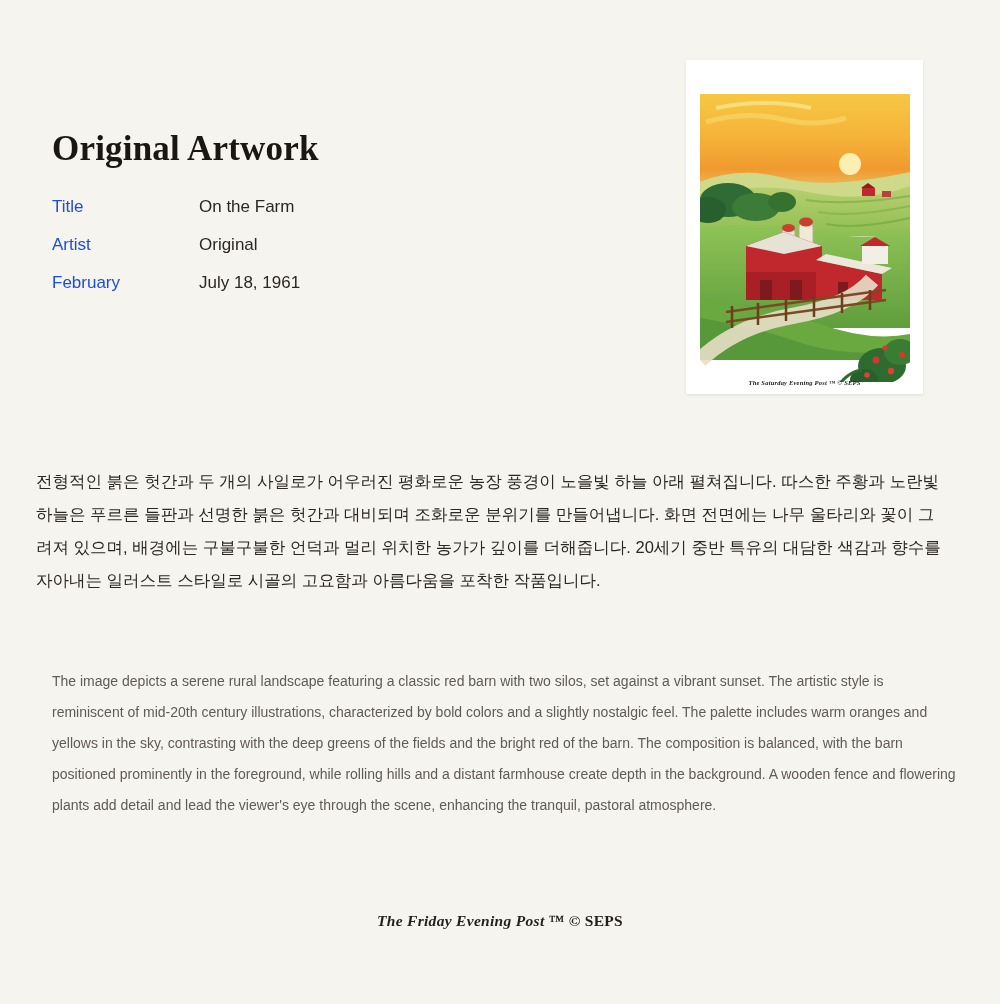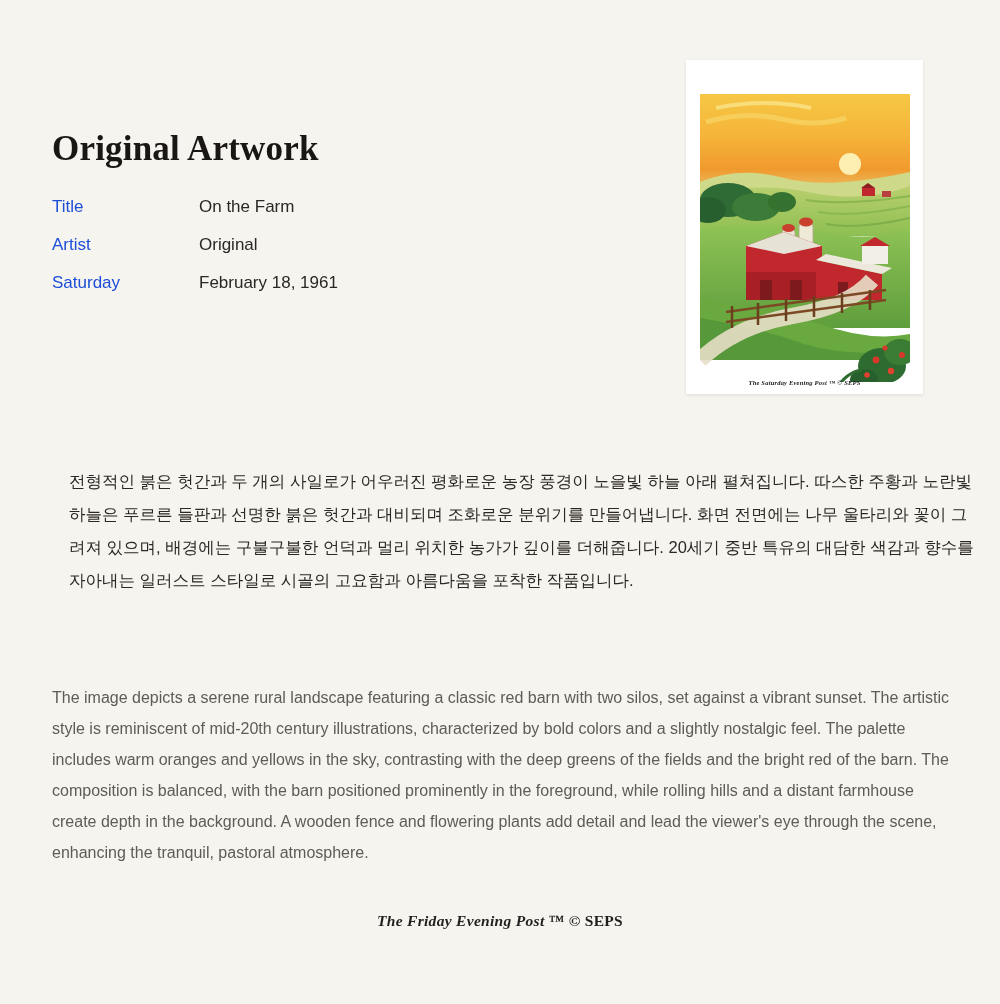--- a/index.html
+++ b/index.html
@@ -84,34 +84,34 @@
     font-style: italic;
     font-weight: 700;
     font-size: 6.5px;
     color: #1a1a1a;
     letter-spacing: 0.2px;
   }
 
   
   .desc-ko {
     position: absolute;
-    left: 69px;
+    left: 36px;
     top: 455px;
     width: 905px;
     font-size: 16.5px;
     line-height: 33px;
     color: #2b2724;
     margin-top: 10px;
   }
   .desc-en {
     position: absolute;
     left: 52px;
-    top: 666px;
+    top: 652px;
     width: 905px;
-    font-size: 16px;
+    font-size: 14px;
     line-height: 31px;
     color: #5f5b57;
   }
 
   
   .footer {
     position: absolute;
     left: 0;
     top: 912px;
     width: 1000px;
@@ -139,22 +139,22 @@
       <tbody>
         <tr>
           <td class="meta-label">Title</td>
           <td class="meta-value">On the Farm</td>
         </tr>
         <tr>
           <td class="meta-label">Artist</td>
           <td class="meta-value">Original</td>
         </tr>
         <tr>
-          <td class="meta-label">Saturday</td>
-          <td class="meta-value">February 18, 1961</td>
+          <td class="meta-label">February</td>
+          <td class="meta-value">July 18, 1961</td>
         </tr>
       </tbody>
     </table>
   </div>
 
   <div class="artwork-frame">
     <svg class="art-canvas" viewBox="0 0 237 334" preserveAspectRatio="none">
       <defs>
         <linearGradient id="sky" x1="0" y1="0" x2="0" y2="1">
           <stop offset="0%" stop-color="#f6c744"></stop>

